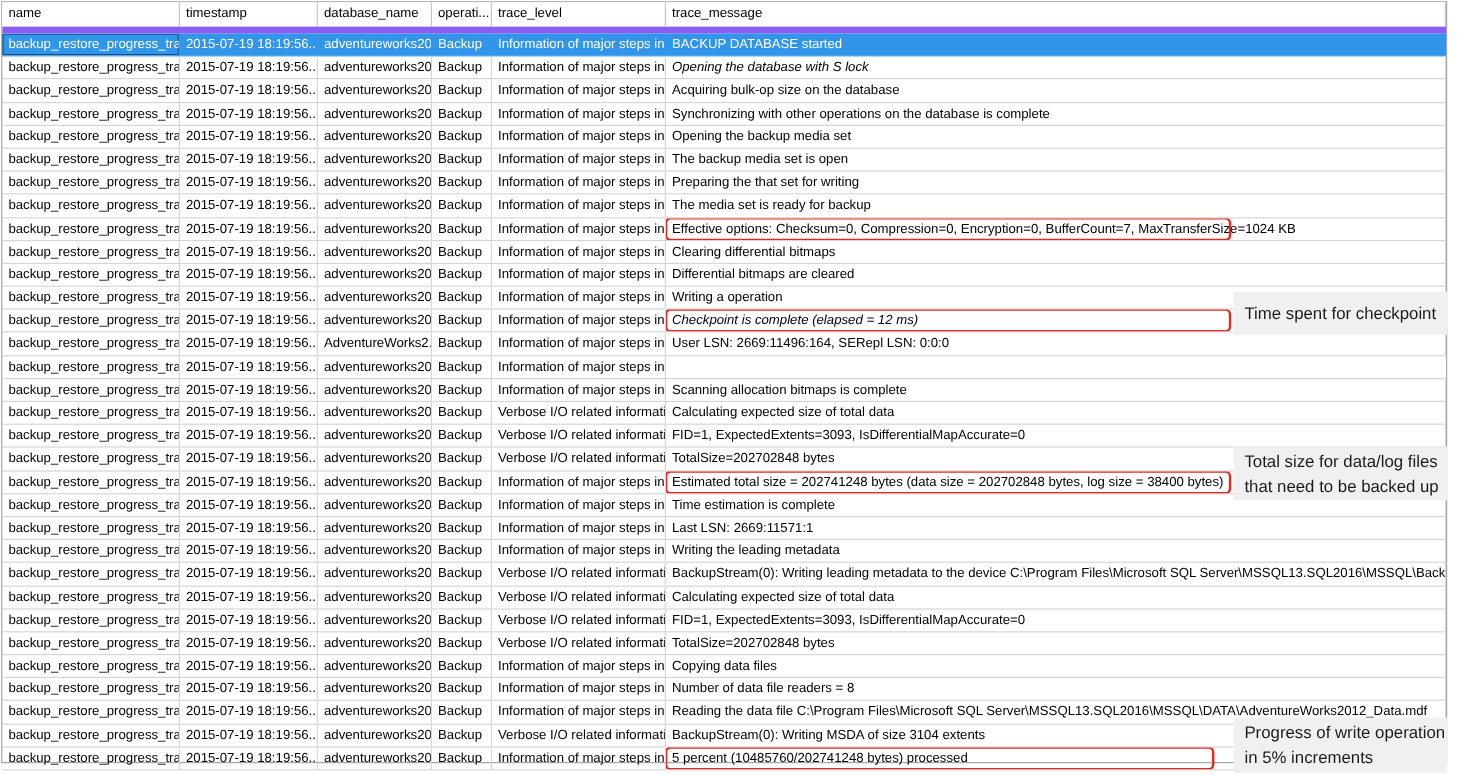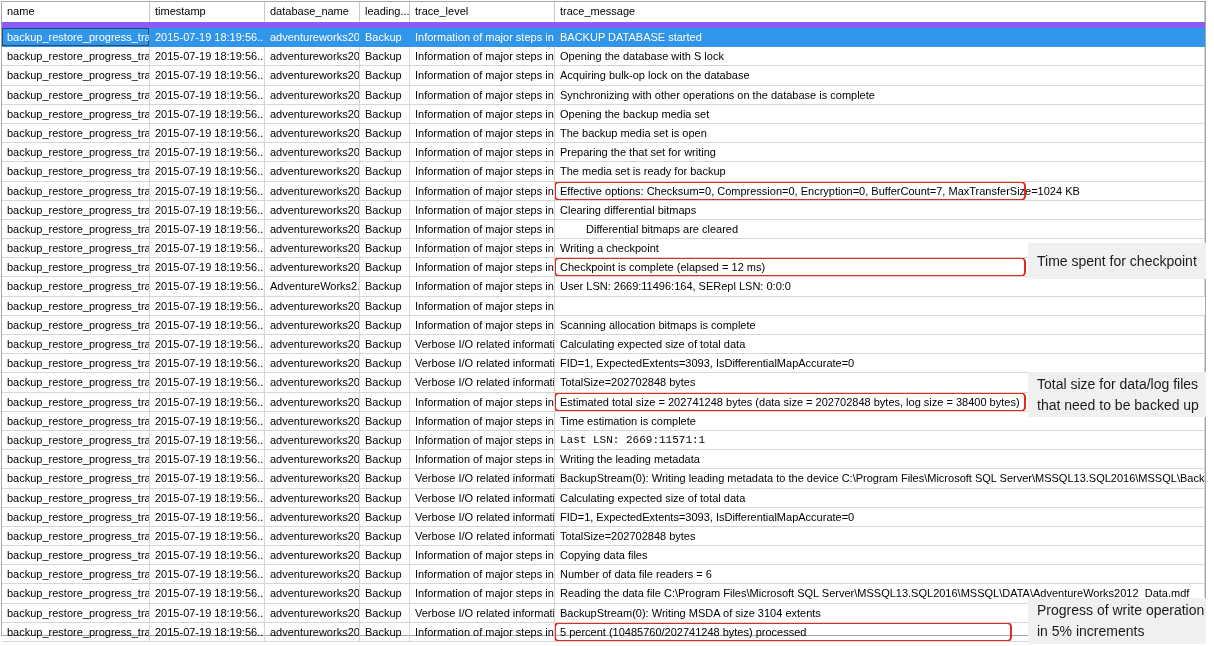--- a/index.html
+++ b/index.html
@@ -66,48 +66,48 @@
 </style>
 </head>
 <body>
 
 <div class="screen">
   <div class="grid">
     <div class="thead" id="thead">
         <div class="th" style="width: 148px;">name</div>
         <div class="th" style="width: 115px;">timestamp</div>
         <div class="th" style="width: 95px;">database_name</div>
-        <div class="th" style="width: 50px;">leading...</div>
+        <div class="th" style="width: 50px;">operati...</div>
         <div class="th" style="width: 145px;">trace_level</div>
         <div class="th" style="width: 651px; flex: 1 1 0%;">trace_message</div>
       </div>
     <div id="tbody">
         <div class="row selected">
           <div class="td c-name" style="width: 148px;">backup_restore_progress_trace</div>
           <div class="td c-ts" style="width: 115px;">2015-07-19 18:19:56....</div>
           <div class="td c-db" style="width: 95px;">adventureworks2012</div>
           <div class="td c-op" style="width: 50px;">Backup</div>
           <div class="td c-lvl" style="width: 145px;">Information of major steps in ...</div>
           <div class="td c-msg" style="width: 651px; flex: 1 1 0%;">BACKUP DATABASE started</div>
         </div>
         <div class="row">
           <div class="td c-name" style="width: 148px;">backup_restore_progress_trace</div>
           <div class="td c-ts" style="width: 115px;">2015-07-19 18:19:56....</div>
           <div class="td c-db" style="width: 95px;">adventureworks2012</div>
           <div class="td c-op" style="width: 50px;">Backup</div>
           <div class="td c-lvl" style="width: 145px;">Information of major steps in ...</div>
-          <div class="td c-msg" style="width: 651px; flex: 1 1 0%;">Opening the database with S lock</div>
-        </div>
-        <div class="row">
-          <div class="td c-name" style="width: 148px;">backup_restore_progress_trace</div>
-          <div class="td c-ts" style="width: 115px;">2015-07-19 18:19:56....</div>
-          <div class="td c-db" style="width: 95px;">adventureworks2012</div>
-          <div class="td c-op" style="width: 50px;">Backup</div>
-          <div class="td c-lvl" style="width: 145px;">Information of major steps in ...</div>
-          <div class="td c-msg" style="width: 651px; flex: 1 1 0%;">Acquiring bulk-op lock on the database</div>
+          <div class="td c-msg" style="width: 651px; flex: 1 1 0%; font-style: italic;">Opening the database with S lock</div>
+        </div>
+        <div class="row">
+          <div class="td c-name" style="width: 148px;">backup_restore_progress_trace</div>
+          <div class="td c-ts" style="width: 115px;">2015-07-19 18:19:56....</div>
+          <div class="td c-db" style="width: 95px;">adventureworks2012</div>
+          <div class="td c-op" style="width: 50px;">Backup</div>
+          <div class="td c-lvl" style="width: 145px;">Information of major steps in ...</div>
+          <div class="td c-msg" style="width: 651px; flex: 1 1 0%;">Acquiring bulk-op size on the database</div>
         </div>
         <div class="row">
           <div class="td c-name" style="width: 148px;">backup_restore_progress_trace</div>
           <div class="td c-ts" style="width: 115px;">2015-07-19 18:19:56....</div>
           <div class="td c-db" style="width: 95px;">adventureworks2012</div>
           <div class="td c-op" style="width: 50px;">Backup</div>
           <div class="td c-lvl" style="width: 145px;">Information of major steps in ...</div>
           <div class="td c-msg" style="width: 651px; flex: 1 1 0%;">Synchronizing with other operations on the database is complete</div>
         </div>
         <div class="row">
@@ -157,37 +157,37 @@
           <div class="td c-op" style="width: 50px;">Backup</div>
           <div class="td c-lvl" style="width: 145px;">Information of major steps in ...</div>
           <div class="td c-msg" style="width: 651px; flex: 1 1 0%;">Clearing differential bitmaps</div>
         </div>
         <div class="row">
           <div class="td c-name" style="width: 148px;">backup_restore_progress_trace</div>
           <div class="td c-ts" style="width: 115px;">2015-07-19 18:19:56....</div>
           <div class="td c-db" style="width: 95px;">adventureworks2012</div>
           <div class="td c-op" style="width: 50px;">Backup</div>
           <div class="td c-lvl" style="width: 145px;">Information of major steps in ...</div>
-          <div class="td c-msg" style="width: 651px; flex: 1 1 0%; margin-left: 26px;">Differential bitmaps are cleared</div>
-        </div>
-        <div class="row">
-          <div class="td c-name" style="width: 148px;">backup_restore_progress_trace</div>
-          <div class="td c-ts" style="width: 115px;">2015-07-19 18:19:56....</div>
-          <div class="td c-db" style="width: 95px;">adventureworks2012</div>
-          <div class="td c-op" style="width: 50px;">Backup</div>
-          <div class="td c-lvl" style="width: 145px;">Information of major steps in ...</div>
-          <div class="td c-msg" style="width: 651px; flex: 1 1 0%;">Writing a checkpoint</div>
-        </div>
-        <div class="row">
-          <div class="td c-name" style="width: 148px;">backup_restore_progress_trace</div>
-          <div class="td c-ts" style="width: 115px;">2015-07-19 18:19:56....</div>
-          <div class="td c-db" style="width: 95px;">adventureworks2012</div>
-          <div class="td c-op" style="width: 50px;">Backup</div>
-          <div class="td c-lvl" style="width: 145px;">Information of major steps in ...</div>
-          <div class="td c-msg hl" style="width: 651px; flex: 1 1 0%;">Checkpoint is complete (elapsed = 12 ms)</div>
+          <div class="td c-msg" style="width: 651px; flex: 1 1 0%;">Differential bitmaps are cleared</div>
+        </div>
+        <div class="row">
+          <div class="td c-name" style="width: 148px;">backup_restore_progress_trace</div>
+          <div class="td c-ts" style="width: 115px;">2015-07-19 18:19:56....</div>
+          <div class="td c-db" style="width: 95px;">adventureworks2012</div>
+          <div class="td c-op" style="width: 50px;">Backup</div>
+          <div class="td c-lvl" style="width: 145px;">Information of major steps in ...</div>
+          <div class="td c-msg" style="width: 651px; flex: 1 1 0%;">Writing a operation</div>
+        </div>
+        <div class="row">
+          <div class="td c-name" style="width: 148px;">backup_restore_progress_trace</div>
+          <div class="td c-ts" style="width: 115px;">2015-07-19 18:19:56....</div>
+          <div class="td c-db" style="width: 95px;">adventureworks2012</div>
+          <div class="td c-op" style="width: 50px;">Backup</div>
+          <div class="td c-lvl" style="width: 145px;">Information of major steps in ...</div>
+          <div class="td c-msg hl" style="width: 651px; flex: 1 1 0%; font-style: italic;">Checkpoint is complete (elapsed = 12 ms)</div>
         </div>
         <div class="row">
           <div class="td c-name" style="width: 148px;">backup_restore_progress_trace</div>
           <div class="td c-ts" style="width: 115px;">2015-07-19 18:19:56....</div>
           <div class="td c-db" style="width: 95px;">AdventureWorks2...</div>
           <div class="td c-op" style="width: 50px;">Backup</div>
           <div class="td c-lvl" style="width: 145px;">Information of major steps in ...</div>
           <div class="td c-msg" style="width: 651px; flex: 1 1 0%;">User LSN: 2669:11496:164, SERepl LSN: 0:0:0</div>
         </div>
         <div class="row">
@@ -244,21 +244,21 @@
           <div class="td c-op" style="width: 50px;">Backup</div>
           <div class="td c-lvl" style="width: 145px;">Information of major steps in ...</div>
           <div class="td c-msg" style="width: 651px; flex: 1 1 0%;">Time estimation is complete</div>
         </div>
         <div class="row">
           <div class="td c-name" style="width: 148px;">backup_restore_progress_trace</div>
           <div class="td c-ts" style="width: 115px;">2015-07-19 18:19:56....</div>
           <div class="td c-db" style="width: 95px;">adventureworks2012</div>
           <div class="td c-op" style="width: 50px;">Backup</div>
           <div class="td c-lvl" style="width: 145px;">Information of major steps in ...</div>
-          <div class="td c-msg" style="width: 651px; flex: 1 1 0%; font-family: Liberation Mono, monospace;">Last LSN: 2669:11571:1</div>
+          <div class="td c-msg" style="width: 651px; flex: 1 1 0%;">Last LSN: 2669:11571:1</div>
         </div>
         <div class="row">
           <div class="td c-name" style="width: 148px;">backup_restore_progress_trace</div>
           <div class="td c-ts" style="width: 115px;">2015-07-19 18:19:56....</div>
           <div class="td c-db" style="width: 95px;">adventureworks2012</div>
           <div class="td c-op" style="width: 50px;">Backup</div>
           <div class="td c-lvl" style="width: 145px;">Information of major steps in ...</div>
           <div class="td c-msg" style="width: 651px; flex: 1 1 0%;">Writing the leading metadata</div>
         </div>
         <div class="row">
@@ -300,21 +300,21 @@
           <div class="td c-op" style="width: 50px;">Backup</div>
           <div class="td c-lvl" style="width: 145px;">Information of major steps in ...</div>
           <div class="td c-msg" style="width: 651px; flex: 1 1 0%;">Copying data files</div>
         </div>
         <div class="row">
           <div class="td c-name" style="width: 148px;">backup_restore_progress_trace</div>
           <div class="td c-ts" style="width: 115px;">2015-07-19 18:19:56....</div>
           <div class="td c-db" style="width: 95px;">adventureworks2012</div>
           <div class="td c-op" style="width: 50px;">Backup</div>
           <div class="td c-lvl" style="width: 145px;">Information of major steps in ...</div>
-          <div class="td c-msg" style="width: 651px; flex: 1 1 0%;">Number of data file readers = 6</div>
+          <div class="td c-msg" style="width: 651px; flex: 1 1 0%;">Number of data file readers = 8</div>
         </div>
         <div class="row">
           <div class="td c-name" style="width: 148px;">backup_restore_progress_trace</div>
           <div class="td c-ts" style="width: 115px;">2015-07-19 18:19:56....</div>
           <div class="td c-db" style="width: 95px;">adventureworks2012</div>
           <div class="td c-op" style="width: 50px;">Backup</div>
           <div class="td c-lvl" style="width: 145px;">Information of major steps in ...</div>
           <div class="td c-msg" style="width: 651px; flex: 1 1 0%;">Reading the data file C:\Program Files\Microsoft SQL Server\MSSQL13.SQL2016\MSSQL\DATA\AdventureWorks2012_Data.mdf</div>
         </div>
         <div class="row">

